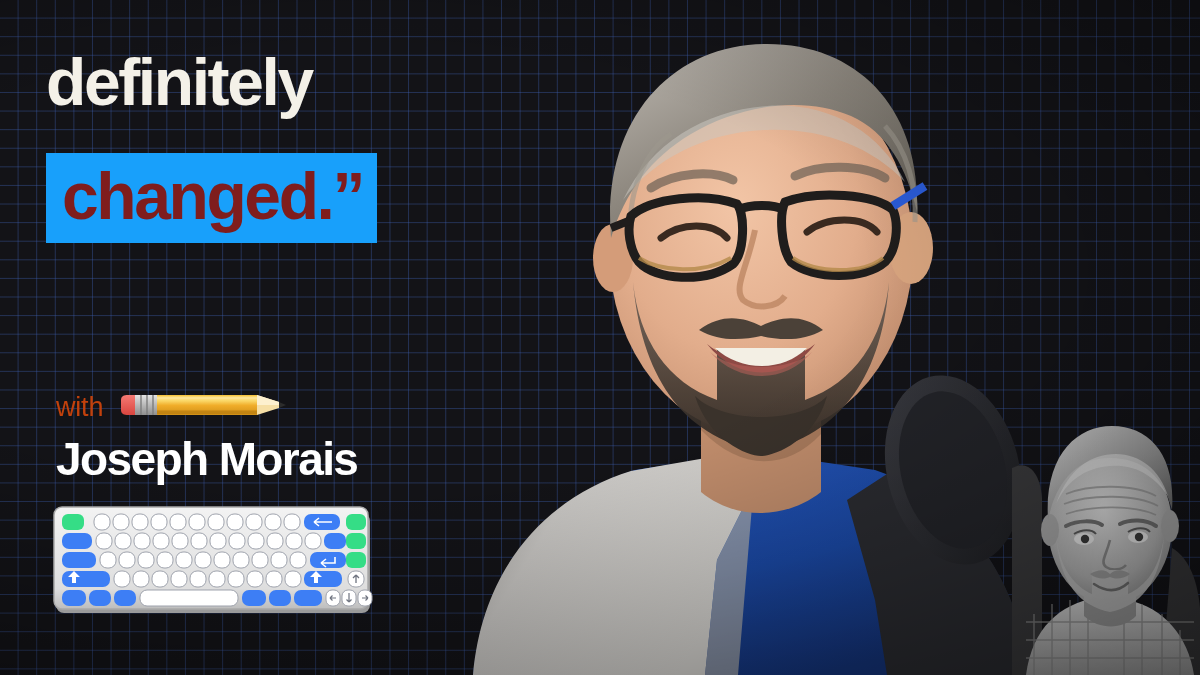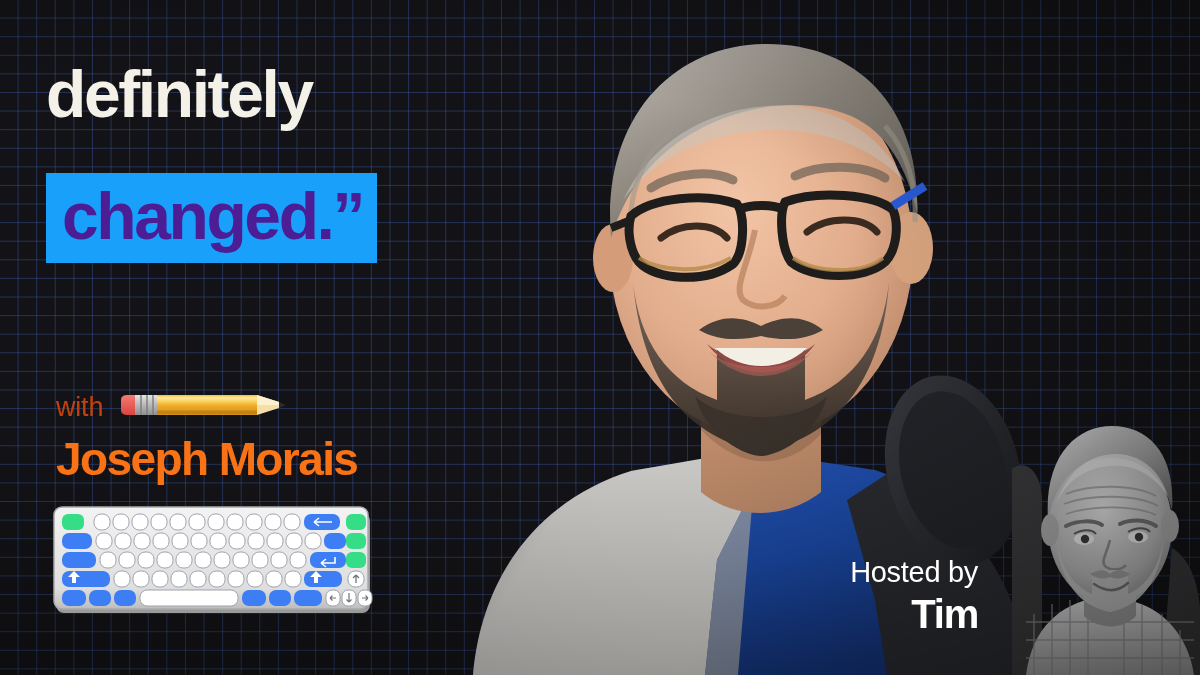--- a/index.html
+++ b/index.html
@@ -47,26 +47,26 @@
     display: block;
     font-family: "Liberation Sans", sans-serif;
     font-weight: bold;
     font-size: 66px;
     line-height: 0.98;
     letter-spacing: -2.4px;
     color: #f4f1e8;
     white-space: nowrap;
   }
   .quote-line.l1 { margin-left: -2px; }
-  .quote-line.l2 { margin-top: 26px; }
+  .quote-line.l2 { margin-top: 14px; }
   .quote-line.l3 {
-    margin-top: 28px;
+    margin-top: 20px;
     display: inline-block;
     background: #18a0fb;
-    color: #4c1d95;
+    color: #7f1d1d;
     padding: 12px 14px 16px 16px;
     line-height: 0.95;
   }
 
   
   .with-row {
     position: absolute;
     left: 56px;
     top: 390px;
     display: flex;
@@ -82,21 +82,21 @@
   }
   .pencil-icon { display: block; }
 
   .guest-name {
     position: absolute;
     left: 56px;
     top: 432px;
     font-size: 46px;
     font-weight: bold;
     letter-spacing: -1.6px;
-    color: #f97316;
+    color: #ffffff;
     white-space: nowrap;
   }
 
   
   .keyboard-wrap {
     position: absolute;
     left: 52px;
     top: 503px;
     width: 322px;
     height: 117px;
@@ -485,18 +485,14 @@
         <rect x="274" y="87" width="14" height="16" rx="6" fill="#ffffff" stroke="#9fa3ad" stroke-width="1"></rect>
         <path d="M 284 95 L 278 95 M 278 95 L 280.5 92.5 M 278 95 L 280.5 97.5" stroke="#6f7480" stroke-width="1.2" fill="none"></path>
         <rect x="290" y="87" width="14" height="16" rx="6" fill="#ffffff" stroke="#9fa3ad" stroke-width="1"></rect>
         <path d="M 297 90 L 297 99 M 297 99 L 294.5 96.5 M 297 99 L 299.5 96.5" stroke="#6f7480" stroke-width="1.2" fill="none"></path>
         <rect x="306" y="87" width="14" height="16" rx="6" fill="#ffffff" stroke="#9fa3ad" stroke-width="1"></rect>
         <path d="M 310 95 L 316 95 M 316 95 L 313.5 92.5 M 316 95 L 313.5 97.5" stroke="#6f7480" stroke-width="1.2" fill="none"></path>
       </g>
     </svg>
   </div>
 
-  <div class="hosted-block">
-    <span class="hosted-label">Hosted by</span>
-    <span class="host-name">Tim</span>
-  </div>
 
 </div>
 
 </body></html>

